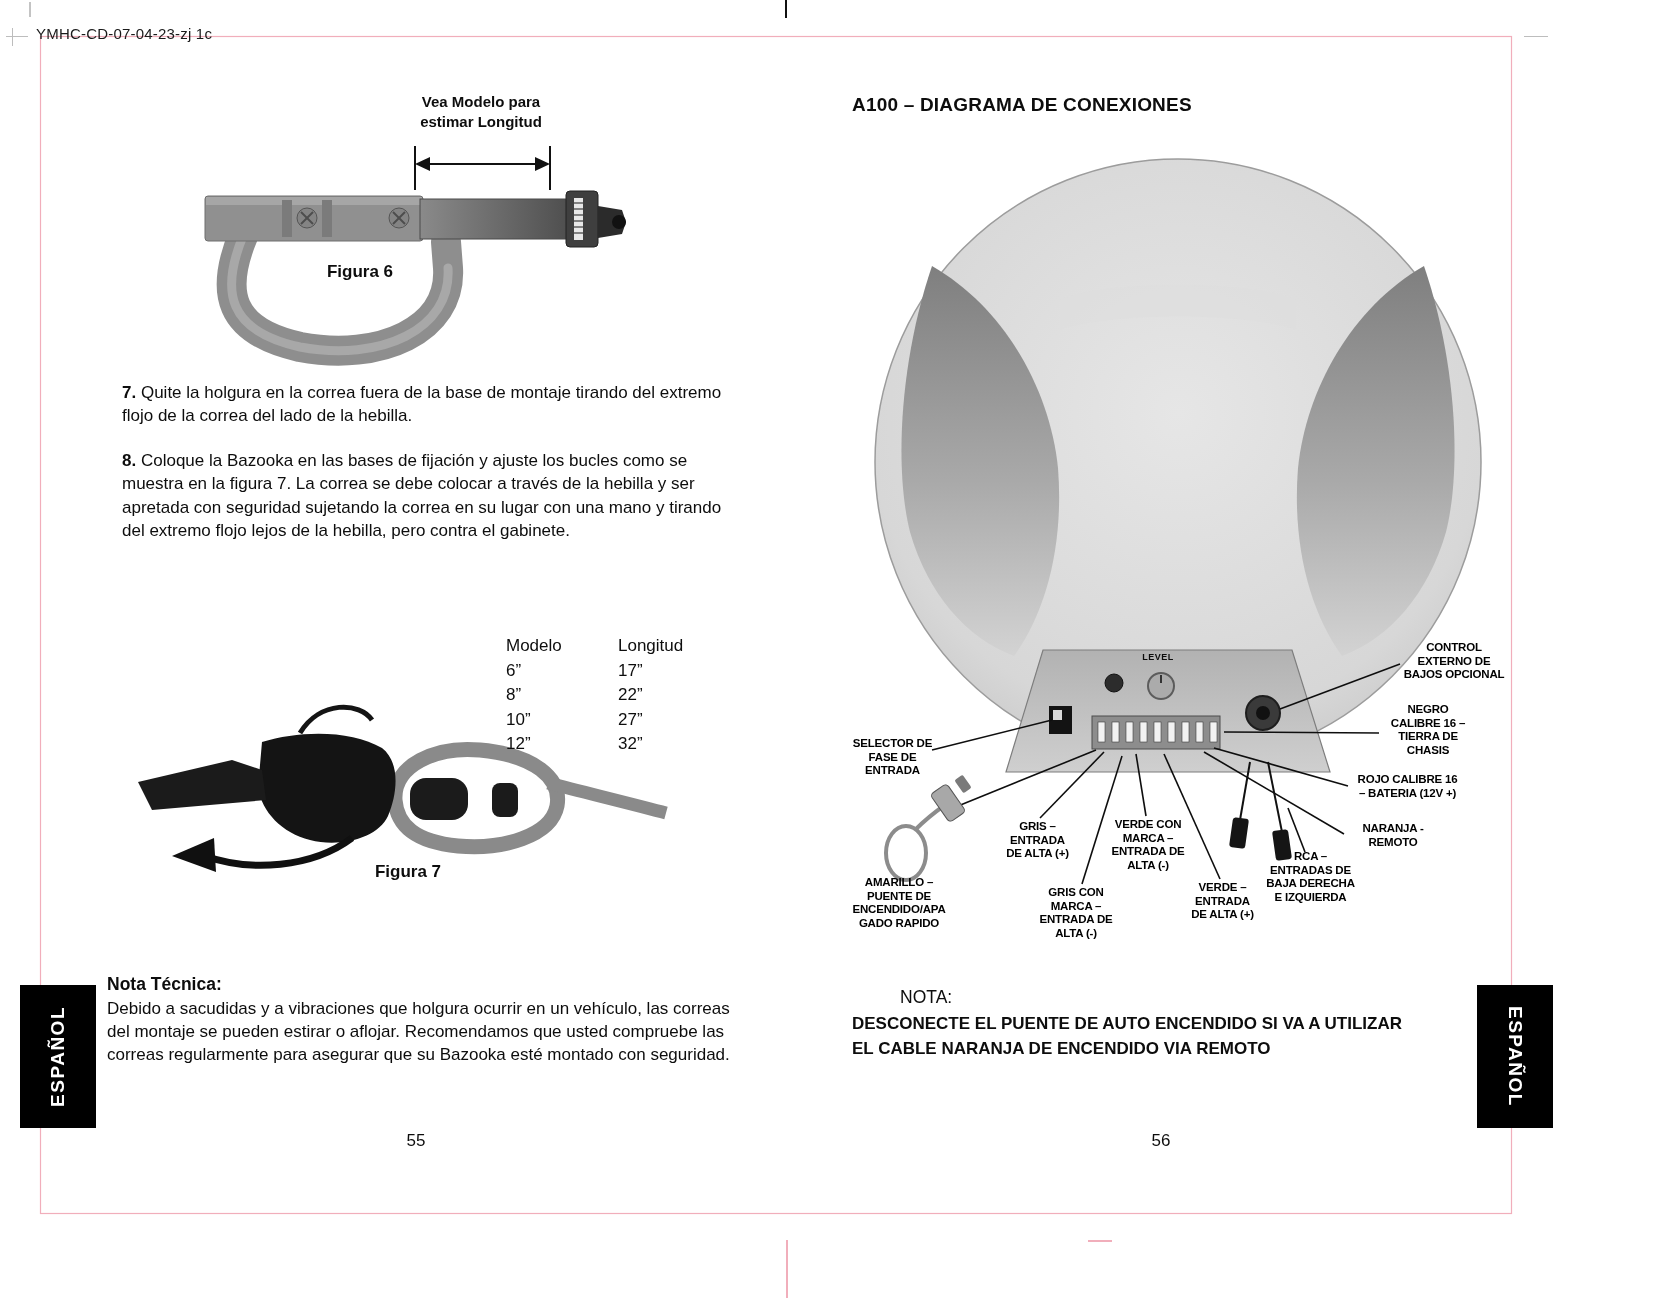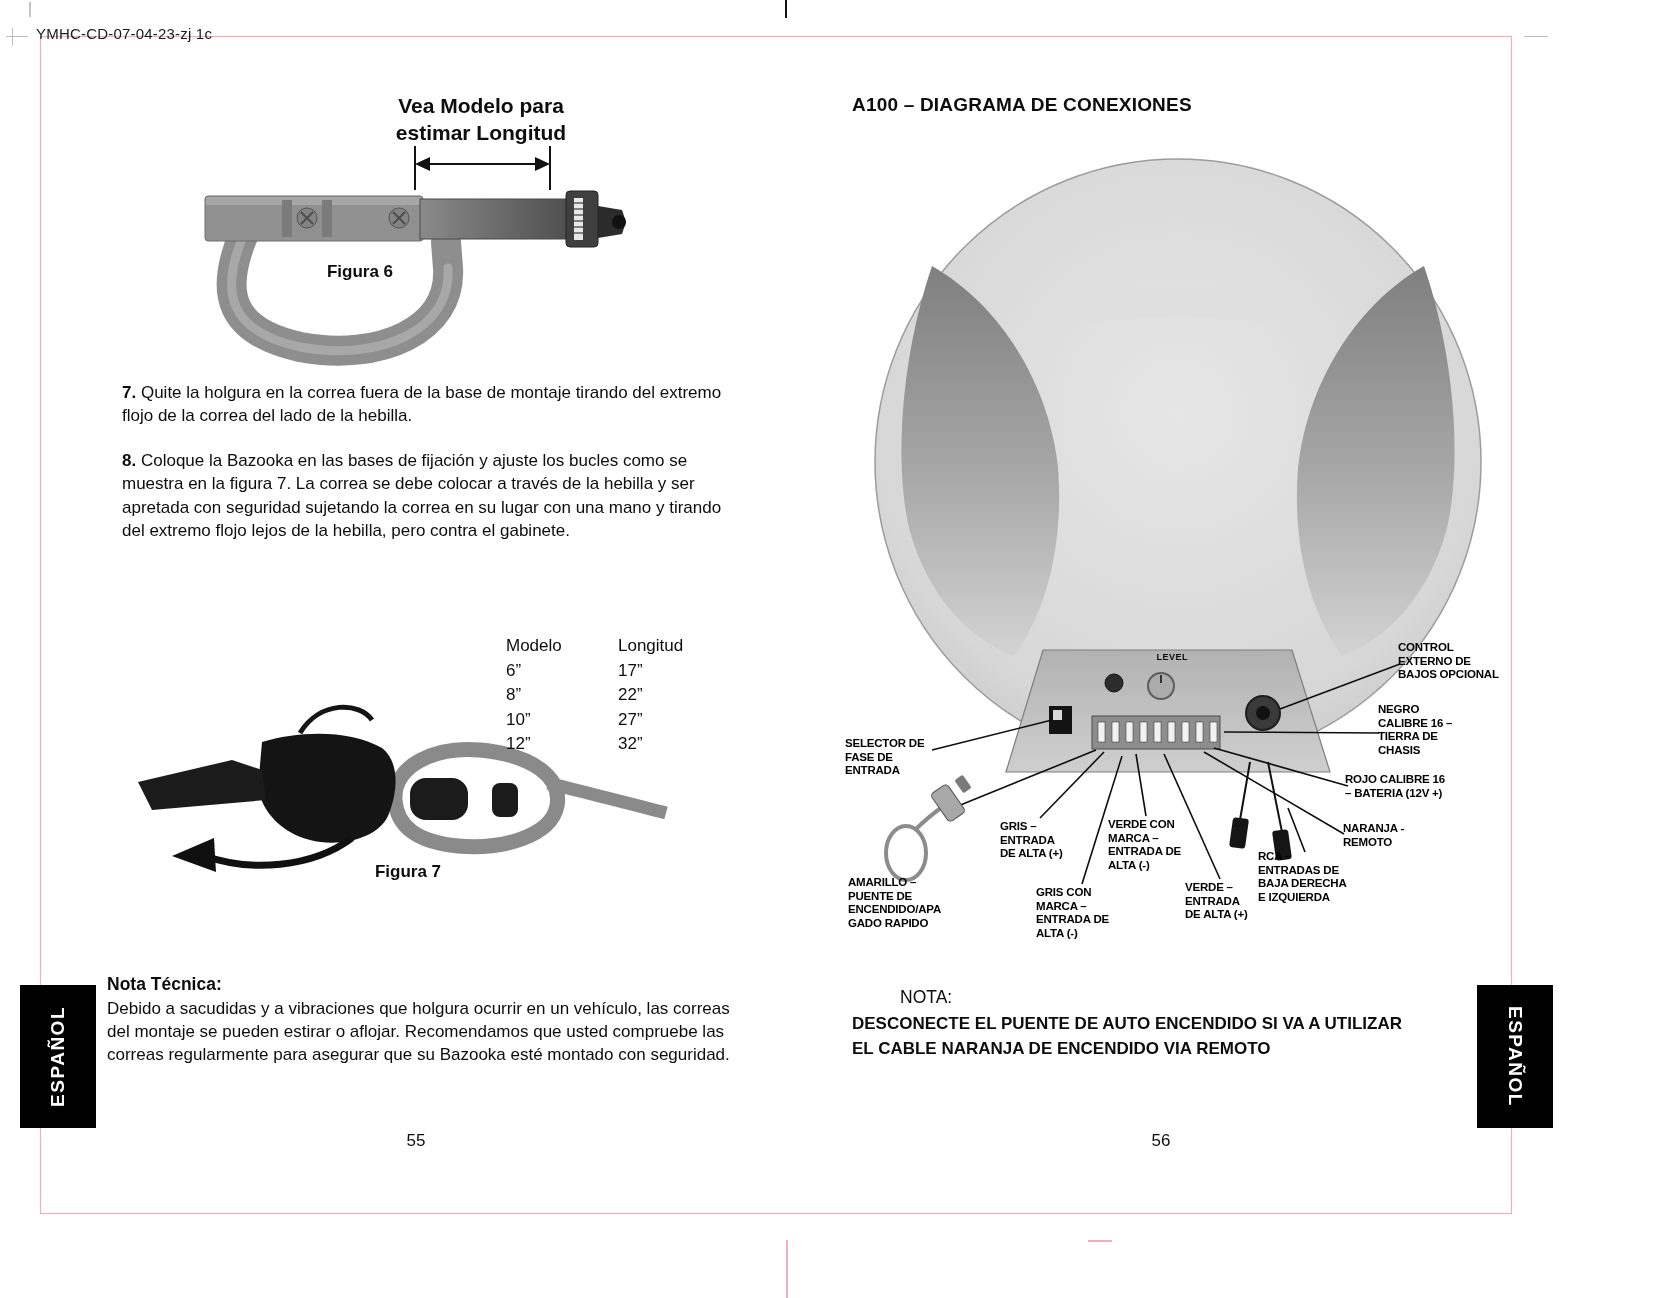--- a/index.html
+++ b/index.html
@@ -3,43 +3,43 @@
 <meta charset="utf-8">
 <style>
   * { margin:0; padding:0; box-sizing:border-box; }
   html,body { background:#ffffff; }
   body { width:1662px; height:1298px; position:relative; font-family:"Liberation Sans", sans-serif; color:#0d0d0d; }
   .canvas { position:absolute; left:0; top:0; width:1662px; height:1298px; background:#fff; overflow:hidden; }
   .art { position:absolute; left:0; top:0; }
   .abs { position:absolute; }
   .print-code { left:36px; top:1px; font-size:15px; color:#1a1a1a; letter-spacing:0.2px;margin-top:24px; }
   .body-text { font-size:17px; line-height:1.38; }
-  .fig-caption { left:391px; top:92px; width:180px; text-align:center; font-weight:bold; font-size:21px; line-height:1.3; white-space:pre-line; }
+  .fig-caption { left:391px; top:92px; width:180px; text-align:center; font-weight:bold; font-size:15px; line-height:1.3; white-space:pre-line; }
   .fig6-label { left:310px; top:262px; width:100px; text-align:center; font-weight:bold; font-size:17px; }
   .fig7-label { left:358px; top:862px; width:100px; text-align:center; font-weight:bold; font-size:17px; }
   .step { width:622px;margin-left:17px; }
   .step7 { left:105px; top:381px; }
   .step8 { left:105px; top:449px; }
   .size-table { left:506px; top:634px; font-size:17px; }
   .size-table .row { display:flex; height:24.5px; align-items:center; }
   .size-table .c1 { width:112px; }
   .size-table .c2 { width:90px; }
   .tech-heading { left:107px; top:974px; font-weight:bold; font-size:17.5px; }
   .tech-text { left:107px; top:997px; width:640px; font-size:17px; line-height:1.36; }
   .lang-tab { width:76px; height:143px; background:#000; display:flex; align-items:center; justify-content:center; }
   .tab-left { left:20px; top:985px; }
   .tab-right { left:1477px; top:985px; }
   .lang-tab span { color:#fff; font-weight:bold; font-size:19px; letter-spacing:1.5px; writing-mode:vertical-rl; }
   .tab-left span { transform:rotate(180deg); }
   .page-num { width:60px; text-align:center; font-size:17px; }
   .page-55 { left:386px; top:1131px; }
   .page-56 { left:1131px; top:1131px; }
   .diagram-title { left:852px; top:94px; font-weight:bold; font-size:19px; letter-spacing:0.2px; }
-  .level-label { left:1128px; top:652px; width:60px; text-align:right; font-weight:bold; font-size:9px; letter-spacing:0.5px; }
-  .dlabel { position:absolute; font-weight:bold; font-size:11.5px; line-height:1.18; white-space:pre-line; letter-spacing:-0.2px; color:#000; }
+  .level-label { left:1128px; top:652px; width:60px; text-align:center; font-weight:bold; font-size:9px; letter-spacing:0.5px; }
+  .dlabel { position:absolute; font-weight:bold; font-size:11.5px; line-height:1.18; text-align:center; white-space:pre-line; letter-spacing:-0.2px; color:#000; }
   .nota-heading { left:852px; top:987px; font-weight:normal; font-size:17.5px;margin-left:48px; }
   .nota-text { left:852px; top:1012px; width:660px; font-weight:bold; font-size:17px; line-height:1.45; white-space:pre-line; }
 </style>
 </head>
 <body>
 
 <div class="canvas">
 
   <svg class="art" width="1662" height="1298" viewBox="0 0 1662 1298">
     <defs>

